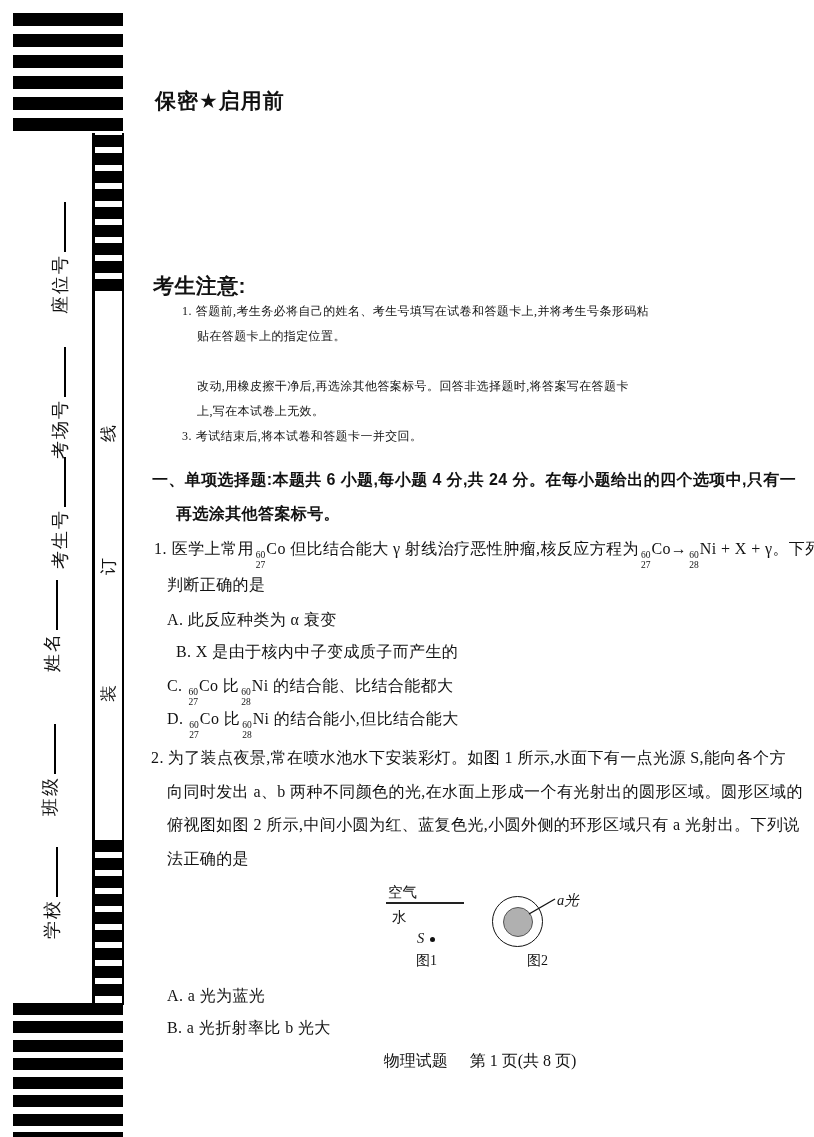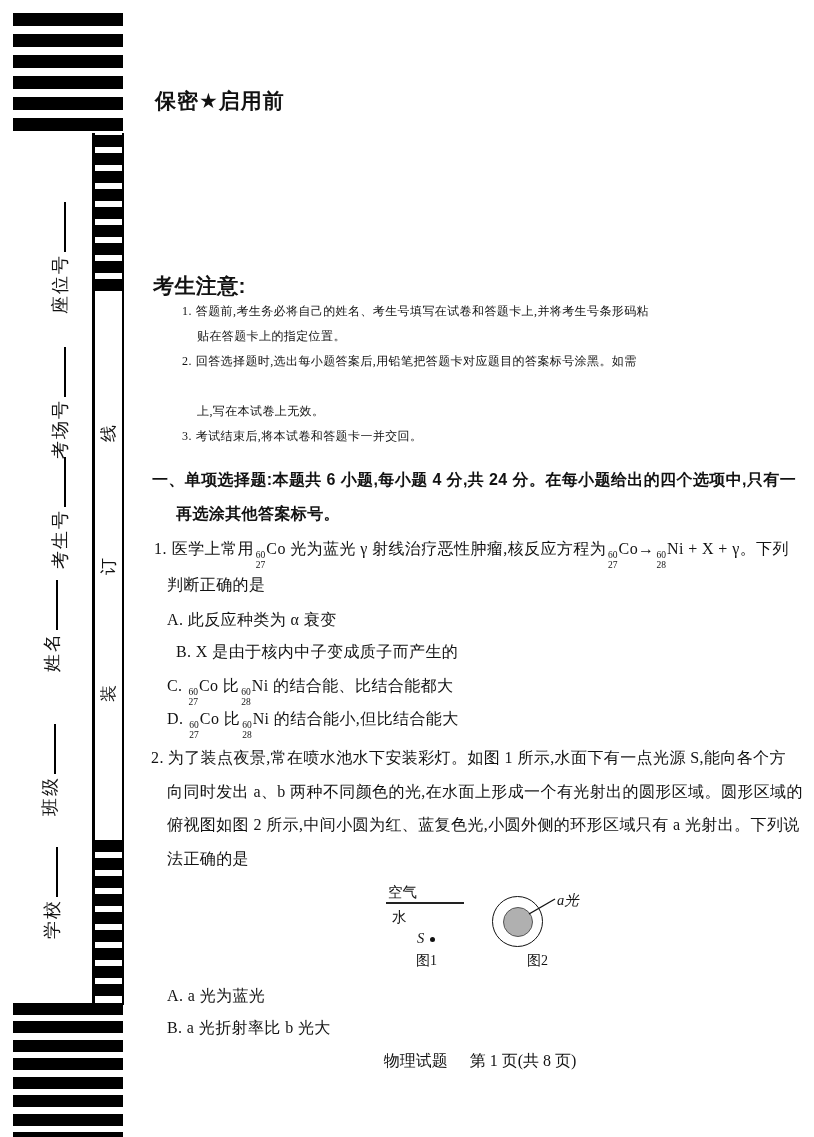--- a/index.html
+++ b/index.html
@@ -96,32 +96,32 @@
   <div class="bind-char" style="left:100px; top:425px;">线</div>
   <div class="bind-char" style="left:100px; top:558px;">订</div>
   <div class="bind-char" style="left:100px; top:685px;">装</div>
 
   <div class="confidential">保密★启用前</div>
 
   <div class="tline bold-h" style="left:153px; top:276px; font-size:21px;">考生注意:</div>
 
   <div class="tline" style="left:182px; top:301px;"><span class="ln-num-sm">1.</span><span>答题前,考生务必将自己的姓名、考生号填写在试卷和答题卡上,并将考生号条形码粘</span></div>
   <div class="tline" style="left:197px; top:326px;">贴在答题卡上的指定位置。</div>
-  <div class="tline" style="left:182px; top:351px;"><span class="ln-num-sm">2.</span><span>回答选择题时,选出每小题答案后,用铅笔把答题卡对应题目的答案标号涂黑。如需</span></div>
+  <div class="tline" style="left:197px; top:376px;">改动,用橡皮擦干净后,再选涂其他答案标号。回答非选择题时,将答案写在答题卡</div>
   <div class="tline" style="left:197px; top:401px;">上,写在本试卷上无效。</div>
   <div class="tline" style="left:182px; top:426px;"><span class="ln-num-sm">3.</span><span>考试结束后,将本试卷和答题卡一并交回。</span></div>
 
   <div class="tline q bold-h" style="left:152px; top:470px;">一、单项选择题:本题共 6 小题,每小题 4 分,共 24 分。在每小题给出的四个选项中,只有一</div>
   <div class="tline q bold-h" style="left:176px; top:504px;">再选涂其他答案标号。</div>
 
   <div class="tline q" style="left:154px; top:539px;">
     <span class="ln-num">1.</span><span>医学上常用</span><span class="nstack">
         <span>60</span>
         <span>27</span>
-      </span><span>Co</span><span> 光为蓝光 γ 射线治疗恶性肿瘤,核反应方程为</span><span class="nstack">
+      </span><span>Co</span><span> 但比结合能大 γ 射线治疗恶性肿瘤,核反应方程为</span><span class="nstack">
         <span>60</span>
         <span>27</span>
       </span><span>Co</span><span>→</span><span class="nstack">
         <span>60</span>
         <span>28</span>
       </span><span>Ni</span><span> + X + γ。下列</span>
   </div>
   <div class="tline q" style="left:167px; top:575px;">判断正确的是</div>
 
   <div class="tline q" style="left:167px; top:610px;">A. 此反应种类为 α 衰变</div>

